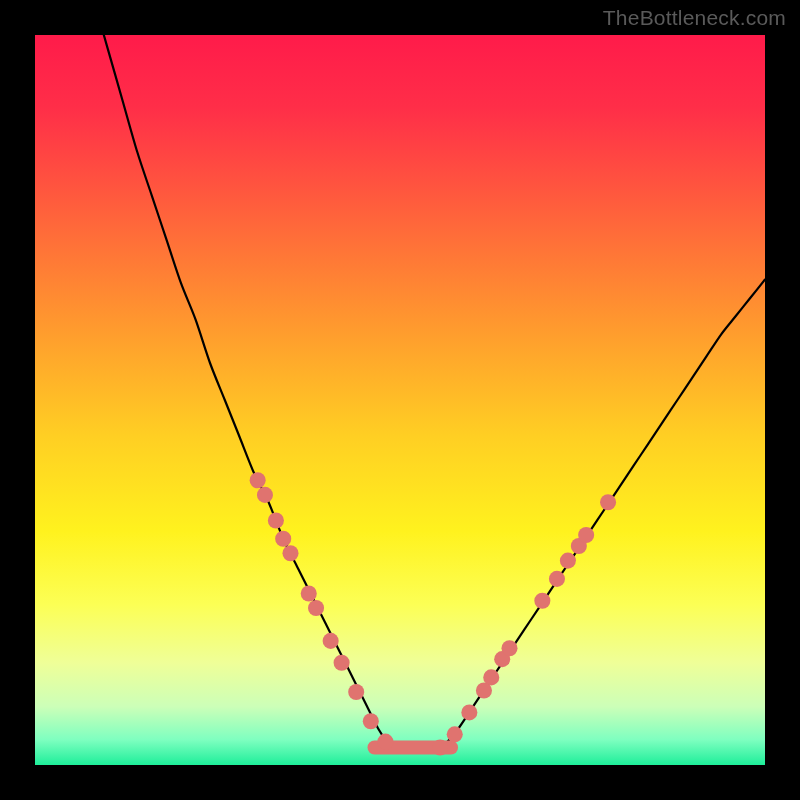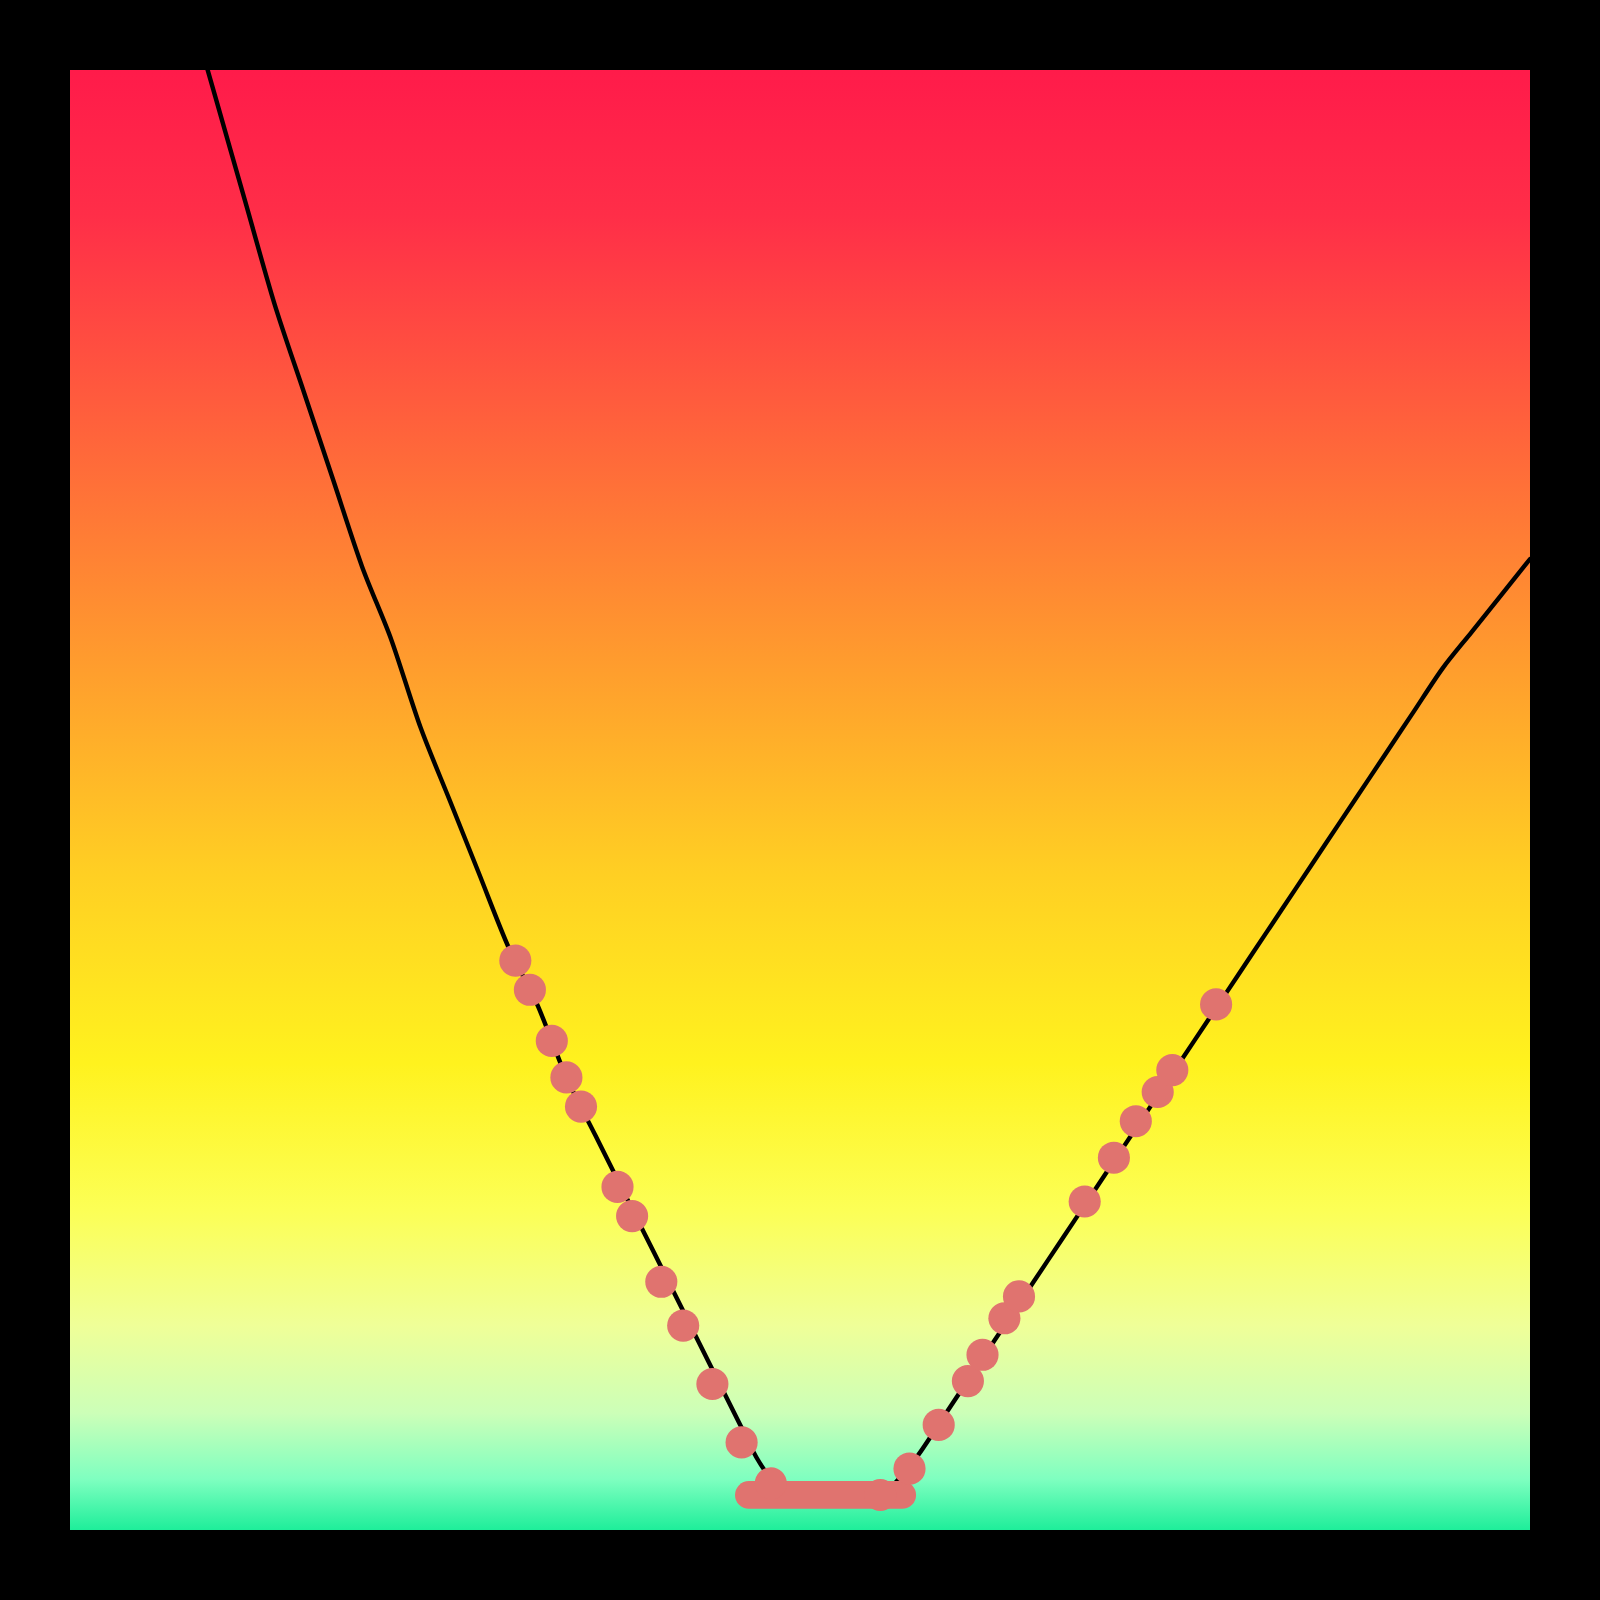--- a/index.html
+++ b/index.html
@@ -38,20 +38,21 @@
   .plot svg {
     display: block;
     width: 730px;
     height: 730px;
   }
 </style>
 </head>
 <body>
 
 <div class="stage">
+  <div class="watermark">TheBottleneck.com</div>
   <div class="plot">
     <svg viewBox="0 0 100 100" preserveAspectRatio="none">
       <defs>
         <linearGradient id="bg-grad" x1="0" y1="0" x2="0" y2="1">
             <stop offset="0%" stop-color="#ff1b4a"></stop>
             <stop offset="10%" stop-color="#ff2e48"></stop>
             <stop offset="25%" stop-color="#ff643b"></stop>
             <stop offset="40%" stop-color="#ff9a2e"></stop>
             <stop offset="55.00000000000001%" stop-color="#ffcf23"></stop>
             <stop offset="68%" stop-color="#fff21e"></stop>

